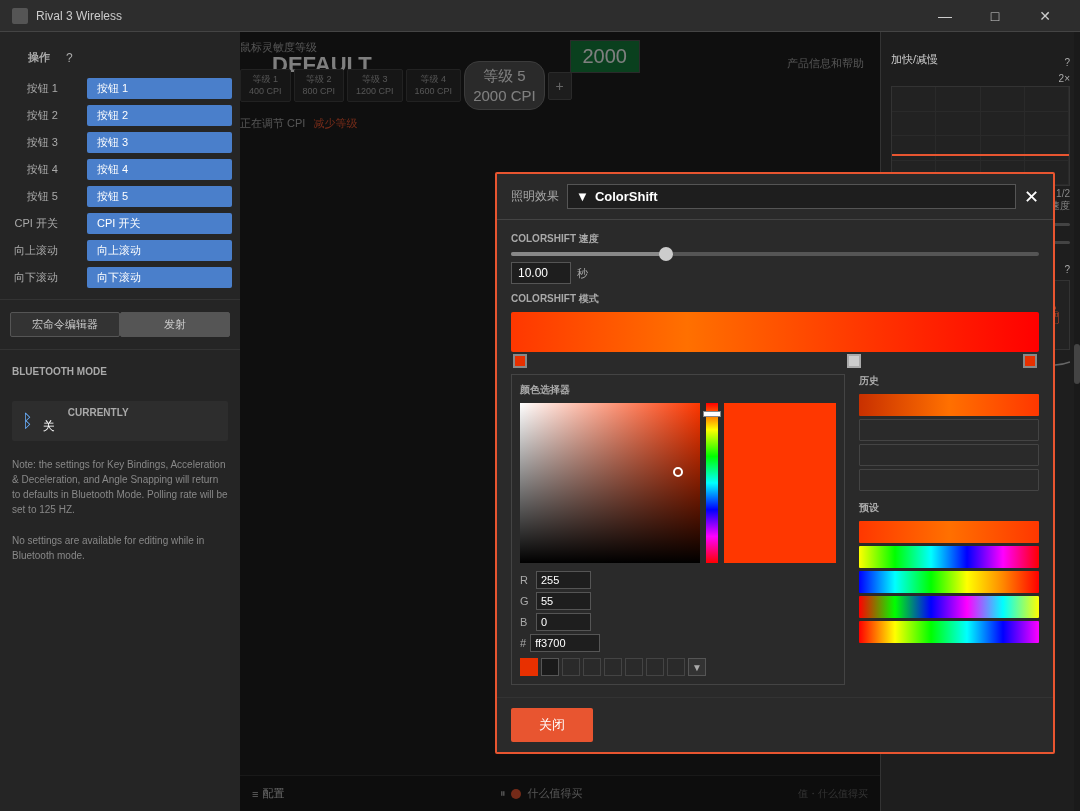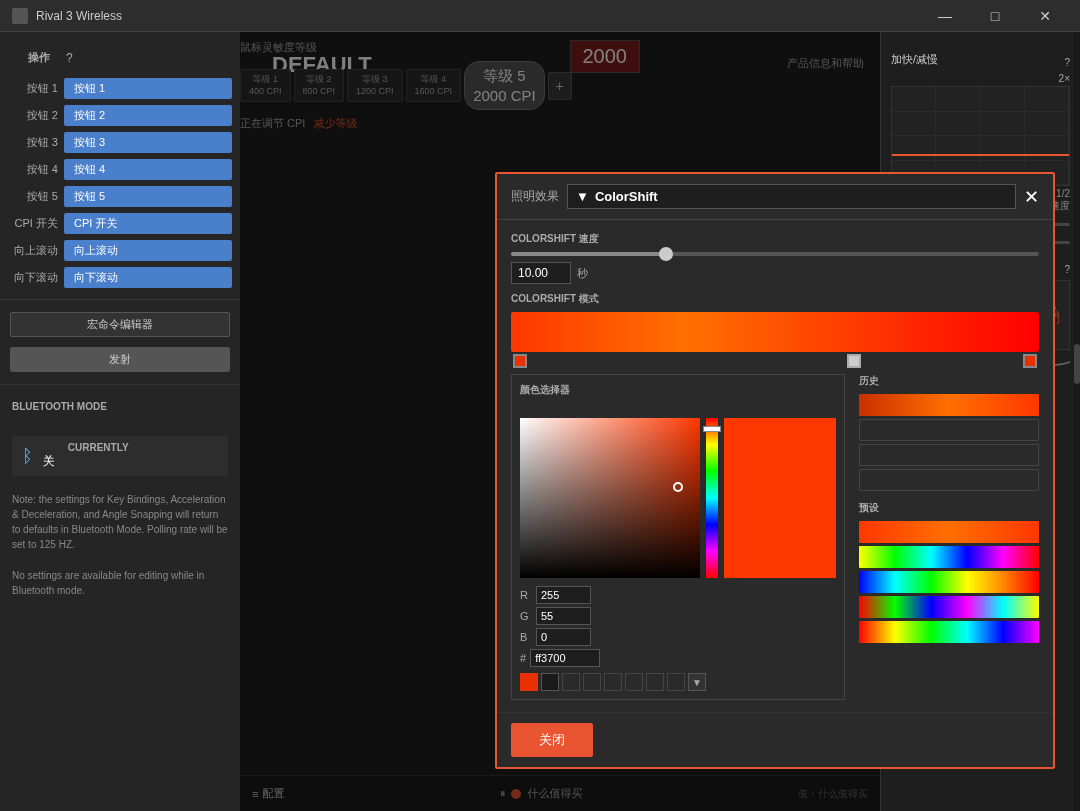--- a/index.html
+++ b/index.html
@@ -56,20 +56,21 @@
     .sidebar-section-title {
       color: #aaa;
       font-size: 11px;
       padding: 6px 16px;
       font-weight: bold;
     }
     .btn-row {
       display: flex;
       align-items: center;
       padding: 3px 8px;
+      gap: 23px;
     }
     .btn-label {
       color: #aaa;
       font-size: 11px;
       width: 50px;
       text-align: right;
       margin-right: 6px;
     }
     .btn-value {
       background: #4a7fcb;
@@ -79,23 +80,22 @@
       border-radius: 2px;
       flex: 1;
     }
     .sidebar-divider {
       border: none;
       border-top: 1px solid #333;
       margin: 8px 0;
     }
     .macro-row {
       display: flex;
-      gap: 10px;
+      gap: 0;
       padding: 4px 10px;
-      flex-direction: column;
     }
     .macro-btn {
       background: #333;
       color: #ccc;
       border: 1px solid #555;
       padding: 4px 10px;
       font-size: 11px;
       cursor: pointer;
       border-radius: 2px;
       flex: 1;
@@ -343,21 +343,21 @@
 
     
     .color-picker-section {
       border: 1px solid #444;
       padding: 8px;
     }
     .color-picker-title {
       color: #aaa;
       font-size: 10px;
       font-weight: bold;
-      margin-bottom: 21px;
+      margin-bottom: 6px;
     }
     .color-picker-main {
       display: flex;
       gap: 6px;
       margin-bottom: 8px;
     }
     .color-gradient {
       width: 180px;
       height: 160px;
       position: relative;
@@ -743,21 +743,21 @@
         <div class="cpi-tab" style="font-size:9px;line-height:1.3;">等级 3<br>1200 CPI</div>
         <div class="cpi-tab" style="font-size:9px;line-height:1.3;">等级 4<br>1600 CPI</div>
         <div class="cpi-tab active" style="font-size:15px;line-height:1.3;border-radius:15px;">等级 5<br>2000 CPI</div>
         <div class="cpi-tab-plus">+</div>
       </div>
       <div class="cpi-adjust-row">
         <span>正在调节 CPI</span>
         <span class="cpi-adjust-btn">减少等级</span>
       </div>
 
-      <div style="position:absolute;right:20px;top:0;background:#7f1d1d;border:1px solid #555;padding:4px 12px;font-size:20px;color:#fff;">
+      <div style="position:absolute;right:20px;top:0;background:#15803d;border:1px solid #555;padding:4px 12px;font-size:20px;color:#fff;">
         <span>2000</span>
       </div>
     </div>
 
     <div class="overlay"></div>
 
     <div class="dialog">
 
       <div class="dialog-header">
         <span class="dialog-title-label">照明效果</span>

